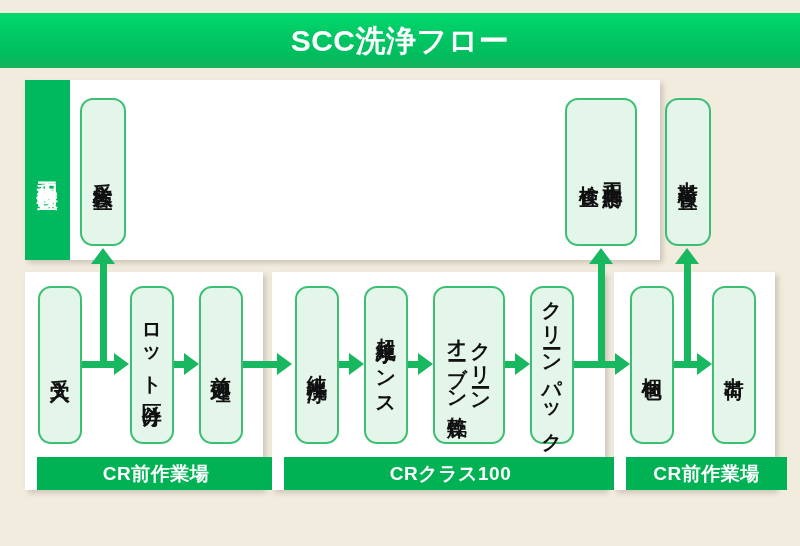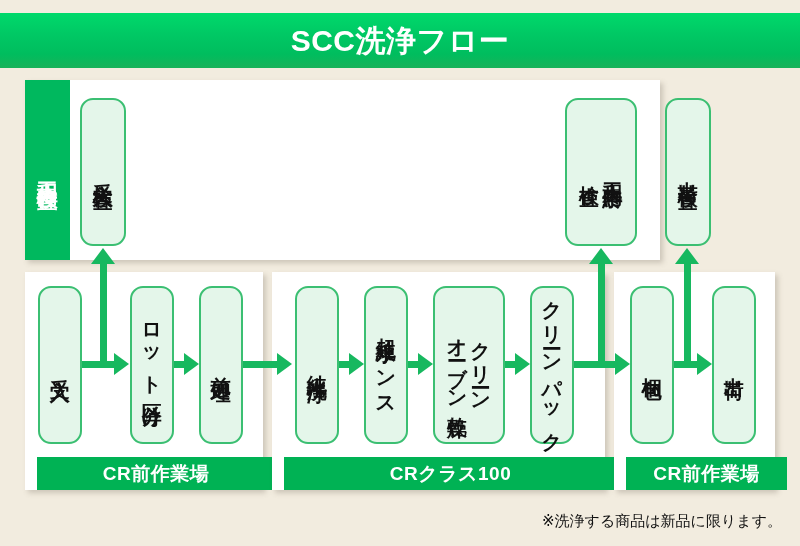--- a/index.html
+++ b/index.html
@@ -196,15 +196,14 @@
   <div class="hline" style="left:574px;top:361px;width:48px;"></div>
   <div class="ahead-r" style="left:615px;top:353px;"></div>
   <div class="vline" style="left:598px;top:262px;height:102px;"></div>
   <div class="ahead-u" style="left:589px;top:248px;"></div>
 
   <div class="hline" style="left:674px;top:361px;width:30px;"></div>
   <div class="ahead-r" style="left:697px;top:353px;"></div>
   <div class="vline" style="left:684px;top:262px;height:102px;"></div>
   <div class="ahead-u" style="left:675px;top:248px;"></div>
 
-  <div class="footnote">※洗浄する商品は新品に限ります。</div>
 
 </div>
 
 </body></html>

